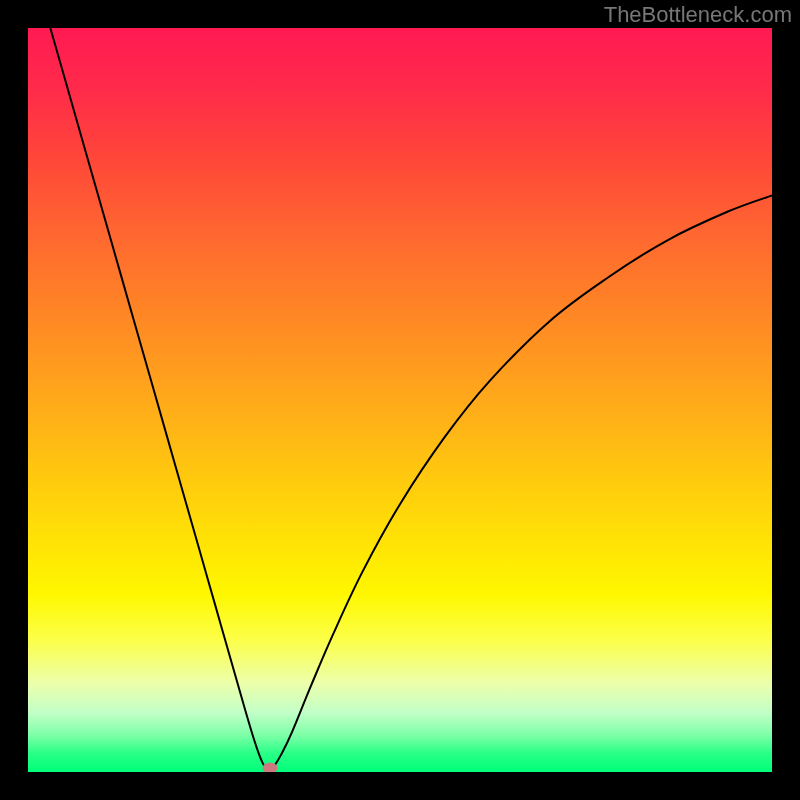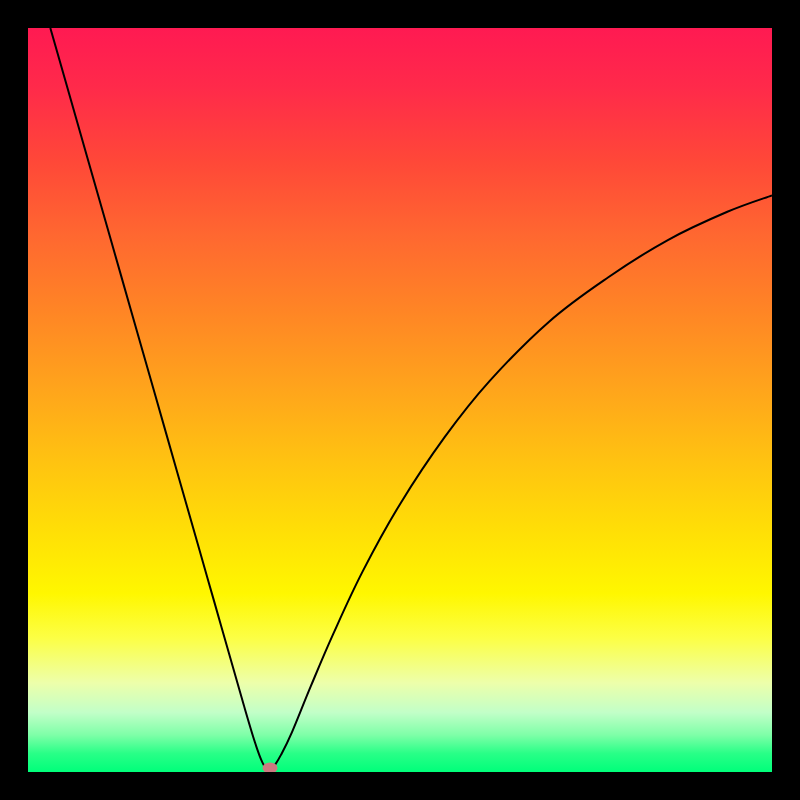--- a/index.html
+++ b/index.html
@@ -66,20 +66,21 @@
     border-radius: 50%;
     background: #cc7a80;
     transform: translate(-50%, -50%);
     z-index: 5;
   }
 </style>
 </head>
 <body>
 
 <div class="chart-container">
+  <div class="watermark">TheBottleneck.com</div>
   <div class="plot-area">
     <div class="gradient-bg"></div>
     <svg class="curve" viewBox="0 0 100 100" preserveAspectRatio="none">
       <path id="curve-path" fill="none" stroke="#000000" stroke-width="2" vector-effect="non-scaling-stroke" d="M 3 0 C 3.36 1.26, 4.1 3.85, 5 7 C 5.9 10.15, 6.92 13.72, 8 17.5 C 9.08 21.28, 9.92 24.22, 11 28 C 12.08 31.78, 12.92 34.72, 14 38.5 C 15.08 42.28, 15.92 45.22, 17 49 C 18.08 52.78, 18.92 55.72, 20 59.5 C 21.08 63.28, 22.1 66.85, 23 70 C 23.9 73.15, 24.28 74.48, 25 77 C 25.72 79.52, 26.28 81.48, 27 84 C 27.72 86.52, 28.37 88.84, 29 91 C 29.63 93.16, 30.05 94.614, 30.5 96 C 30.95 97.386, 31.176000000000002 98.016, 31.5 98.7 C 31.823999999999998 99.384, 32.029999999999994 99.692, 32.3 99.8 C 32.57 99.908, 32.694 99.678, 33 99.3 C 33.306 98.922, 33.55 98.546, 34 97.7 C 34.45 96.854, 34.78 96.256, 35.5 94.6 C 36.22 92.94399999999999, 37.01 90.858, 38 88.5 C 38.99 86.142, 39.74 84.29, 41 81.5 C 42.26 78.71, 43.38 76.15, 45 73 C 46.62 69.85, 48.02 67.24, 50 64 C 51.98 60.76, 53.84 57.97, 56 55 C 58.16 52.03, 59.48 50.29, 62 47.5 C 64.52 44.71, 67.12 42.02, 70 39.5 C 72.88 36.98, 75.12 35.48, 78 33.5 C 80.88 31.52, 83.12 30.084, 86 28.5 C 88.88 26.916, 91.48 25.78, 94 24.700000000000003 C 96.52 23.620000000000005, 98.92 22.896, 100 22.5 "></path>
     </svg>
     <div id="marker" class="marker" style="left: 241.8px; top: 739.536px; background: rgb(204, 122, 128);"></div>
   </div>
 </div>
 
 </body></html>

